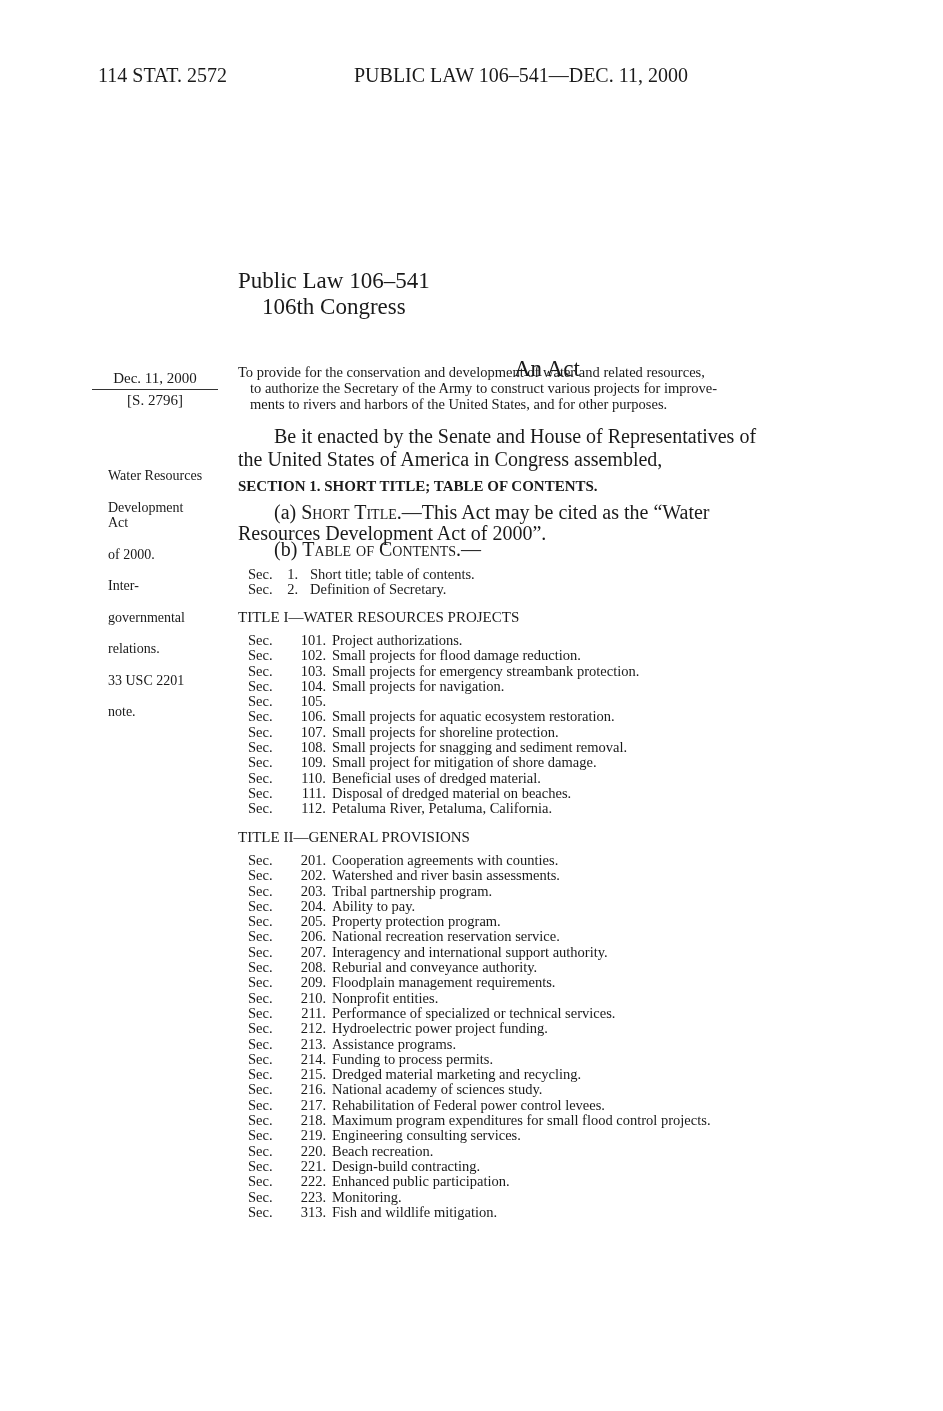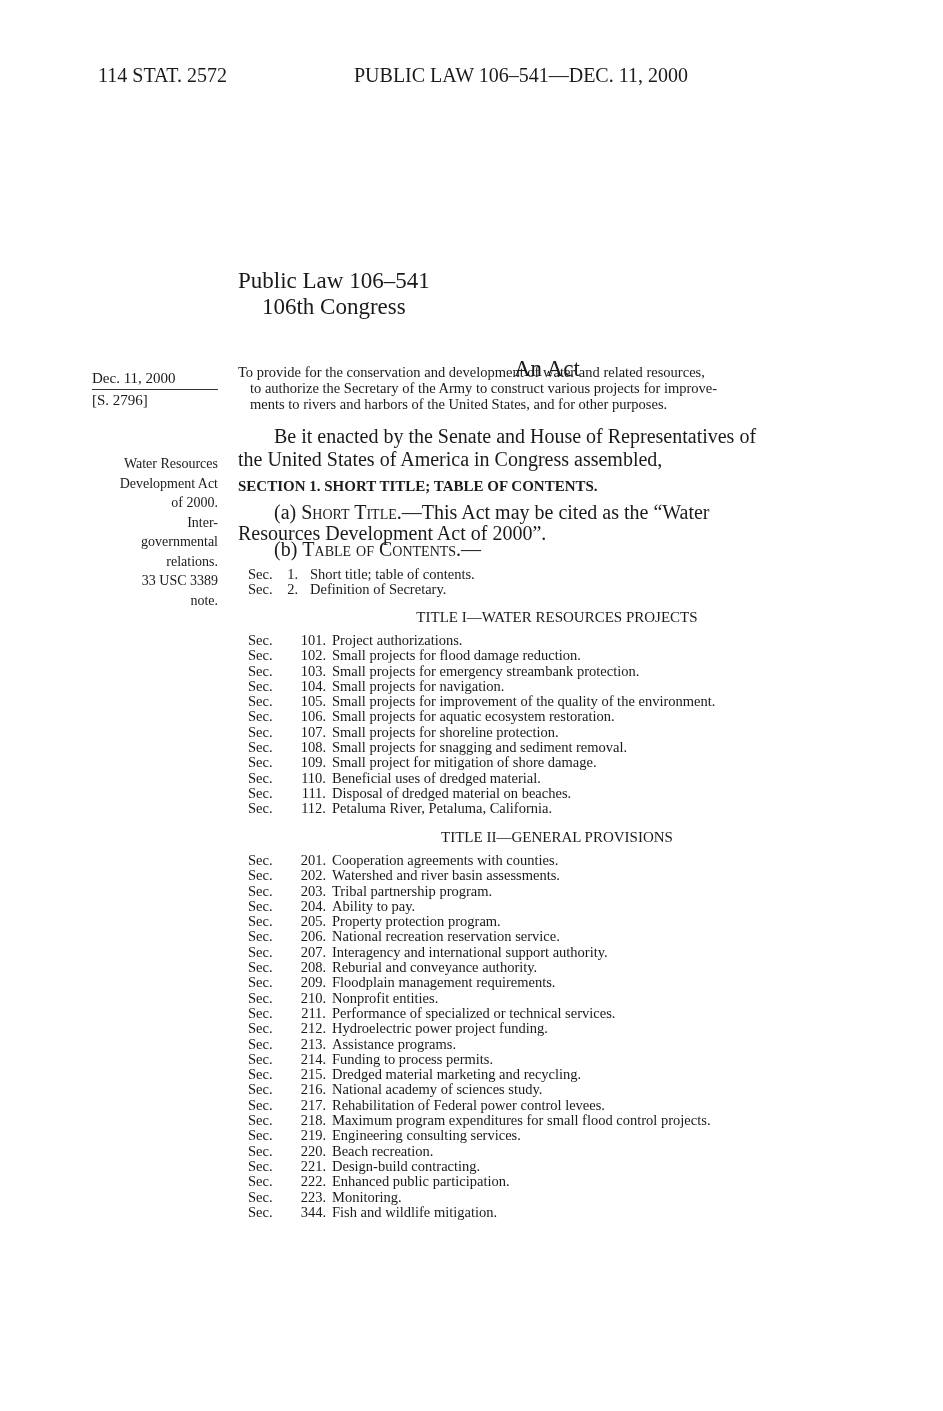--- a/index.html
+++ b/index.html
@@ -4,41 +4,41 @@
 <style>
   html, body { margin: 0; padding: 0; background: #ffffff; }
   body { width: 943px; height: 1411px; position: relative; overflow: hidden;
          font-family: "Liberation Serif", "DejaVu Serif", serif; color: #1a1a1a; }
   .abs { position: absolute; }
   .running-head { top: 64px; left: 98px; width: 680px; font-size: 20px; }
   .running-head .stat { position: absolute; left: 0; top: 0; }
   .running-head .law { position: absolute; left: 256px; top: 0; }
   .pl-title { top: 268px; left: 238px; font-size: 23px; line-height: 26px; text-align: center; }
   .an-act { top: 322px; left: 514px; font-size: 23px; margin-top: 34px; }
-  .margin-date { top: 370px; left: 92px; width: 126px; font-size: 15px; }
+  .margin-date { top: 370px; left: 92px; width: 126px; text-align: center; font-size: 15px; }
   .margin-date .date { border-bottom: 1px solid #333; padding-bottom: 2px; }
   .margin-date .bill { padding-top: 2px; }
   .long-title { top: 364px; left: 238px; width: 626px; font-size: 14.5px; line-height: 16px;
                 text-align: justify; }
   .long-title p { margin: 0; padding-left: 12px; text-indent: -12px; }
   .margin-notes { top: 452px; left: 92px; width: 130px; font-size: 14px; line-height: 15.5px; }
-  .margin-notes div { margin: 4px; text-align: right; }
+  .margin-notes div { margin: 16px; }
   .enacting { top: 425px; left: 238px; width: 626px; font-size: 20px; line-height: 23px; text-align: justify; }
   .enacting .indent { padding-left: 36px; }
   .sec-heading { top: 478px; left: 238px; font-size: 15px; font-weight: bold; }
   .short-title { top: 502px; left: 238px; width: 626px; font-size: 20px; line-height: 21px; text-align: justify; }
   .short-title .indent { text-indent: 36px; }
   .sc { font-variant: small-caps; text-align: center; }
   .toc-b { top: 538px; left: 274px; font-size: 20px; }
   .toc { left: 236px; font-size: 14.5px; line-height: 15.3px; }
   .toc .row { display: flex; white-space: nowrap; }
   .toc .sec { width: 36px; margin-left: 12px; }
   .toc .num { width: 42px; text-align: right; padding-right: 6px; }
   .toc .num.short { width: 14px; }
-  .title-head { font-size: 15px; text-align: center; width: 626px; left: 244px; }
+  .title-head { font-size: 15px; width: 626px; left: 238px; }
 </style>
 </head>
 <body>
 
 <div class="abs running-head">
   <span class="stat">114 STAT. 2572</span>
   <span class="law">PUBLIC LAW 106–541—DEC. 11, 2000</span>
 </div>
 
 <div class="abs pl-title">
@@ -59,21 +59,21 @@
   <p style="padding-left:12px;text-indent:0">ments to rivers and harbors of the United States, and for other purposes.</p>
 </div>
 
 <div class="abs margin-notes">
   <div>Water Resources</div>
   <div>Development Act</div>
   <div>of 2000.</div>
   <div>Inter-</div>
   <div>governmental</div>
   <div>relations.</div>
-  <div>33 USC 3389</div>
+  <div>33 USC 2201</div>
   <div>note.</div>
 </div>
 
 <div class="abs enacting">
   <div class="indent">Be it enacted by the Senate and House of Representatives of</div>
   <div>the United States of America in Congress assembled,</div>
 </div>
 
 <div class="abs sec-heading">SECTION 1. SHORT TITLE; TABLE OF CONTENTS.</div>
 
@@ -118,21 +118,20 @@
       <span>Small projects for emergency streambank protection.</span>
     </div>
     <div class="row">
       <span class="sec">Sec.</span>
       <span class="num">104.</span>
       <span>Small projects for navigation.</span>
     </div>
     <div class="row">
       <span class="sec">Sec.</span>
       <span class="num">105.</span>
-      <span>Small projects for improvement of the quality of the environment.</span>
     </div>
     <div class="row">
       <span class="sec">Sec.</span>
       <span class="num">106.</span>
       <span>Small projects for aquatic ecosystem restoration.</span>
     </div>
     <div class="row">
       <span class="sec">Sec.</span>
       <span class="num">107.</span>
       <span>Small projects for shoreline protection.</span>
@@ -277,16 +276,16 @@
       <span class="num">222.</span>
       <span>Enhanced public participation.</span>
     </div>
     <div class="row">
       <span class="sec">Sec.</span>
       <span class="num">223.</span>
       <span>Monitoring.</span>
     </div>
     <div class="row">
       <span class="sec">Sec.</span>
-      <span class="num">344.</span>
+      <span class="num">313.</span>
       <span>Fish and wildlife mitigation.</span>
     </div>
   </div>
 
 </body></html>

